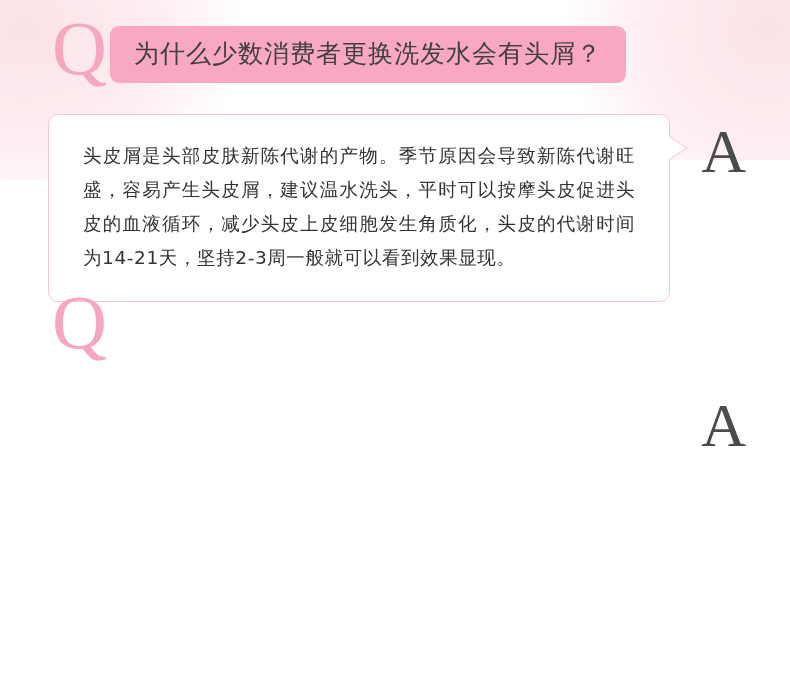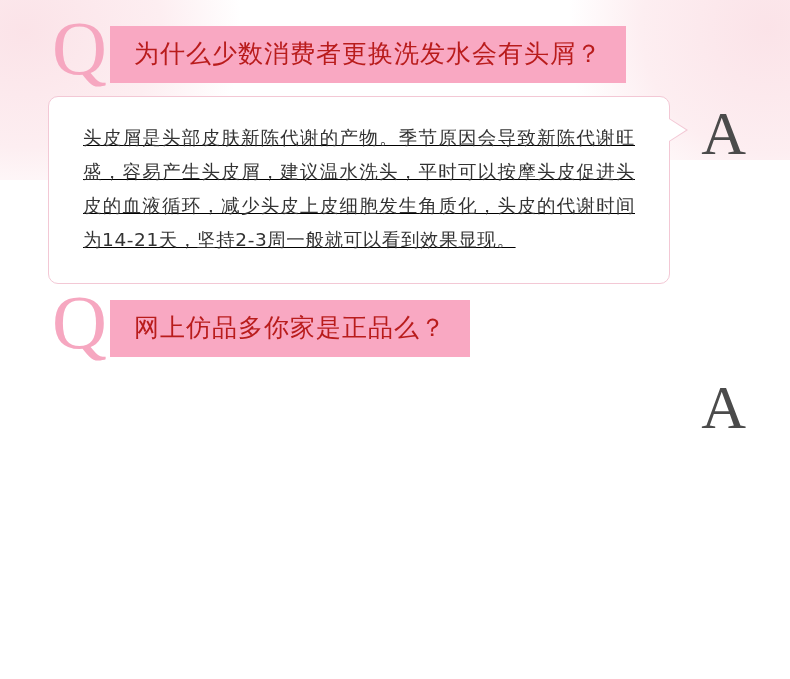--- a/index.html
+++ b/index.html
@@ -60,34 +60,33 @@
     line-height: 76px;
     color: #f6a7c0;
     font-weight: 400;
     letter-spacing: 0;
   }
   .q-pill {
     position: absolute;
     left: 110px;
     top: 8px;
     background: #f9a8c2;
-    border-radius: 0;
-    color: #b91c1c;
+    border-radius: 9px;
+    color: #404040;
     font-size: 25px;
     line-height: 30px;
     padding: 13px 24px 14px 24px;
     white-space: nowrap;
     letter-spacing: 1px;
     font-family: "DejaVu Sans", "Liberation Sans", sans-serif;
     font-weight: 400;
   }
   .a-row {
     position: relative;
-    margin-top: 6px;
-    text-decoration: underline;
+    margin-top: 24px;
   }
   .a-bubble {
     position: relative;
     margin-left: 48px;
     width: 622px;
     box-sizing: border-box;
     border: 1px solid #f3c8d5;
     border-radius: 10px;
     background: #ffffff;
     padding: 24px 34px 26px 34px;
@@ -155,20 +154,19 @@
         <div class="tail"></div>
         <div class="a-text">头皮屑是头部皮肤新陈代谢的产物。季节原因会导致新陈代谢旺盛，容易产生头皮屑，建议温水洗头，平时可以按摩头皮促进头皮的血液循环，减少头皮上皮细胞发生角质化，头皮的代谢时间为14-21天，坚持2-3周一般就可以看到效果显现。</div>
       </div>
       <div class="a-letter">A</div>
     </div>
   </div>
 
   <div class="qa-block qa-2">
     <div class="q-row">
       <div class="q-letter">Q</div>
-      <div class="q-pill">网上仿品多你家是正品么？</div>
     </div>
     <div class="a-row a-wrap">
       <div class="a-letter">A</div>
     </div>
   </div>
 
 </div>
 
 </body></html>

